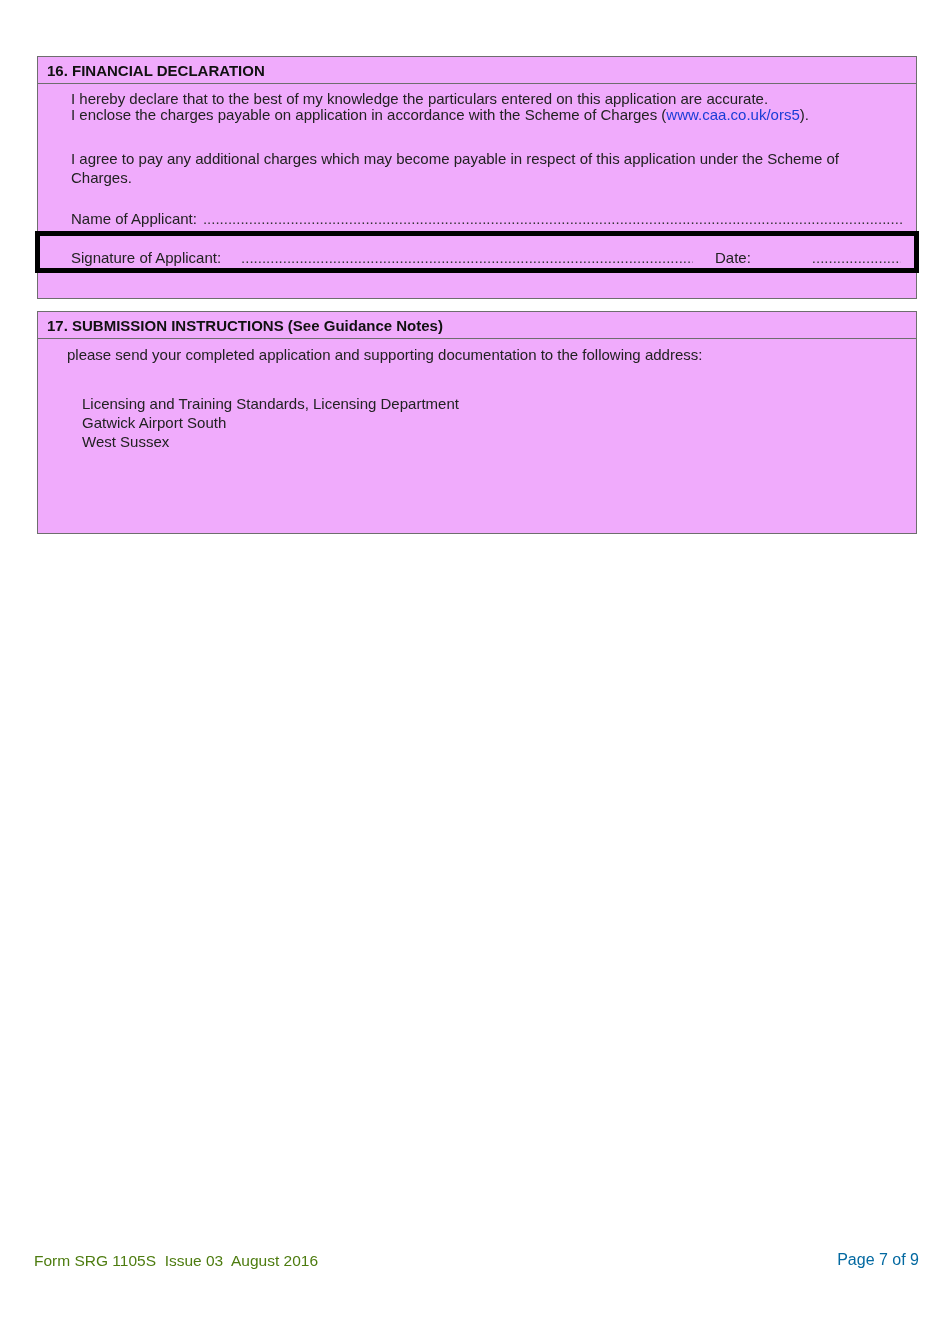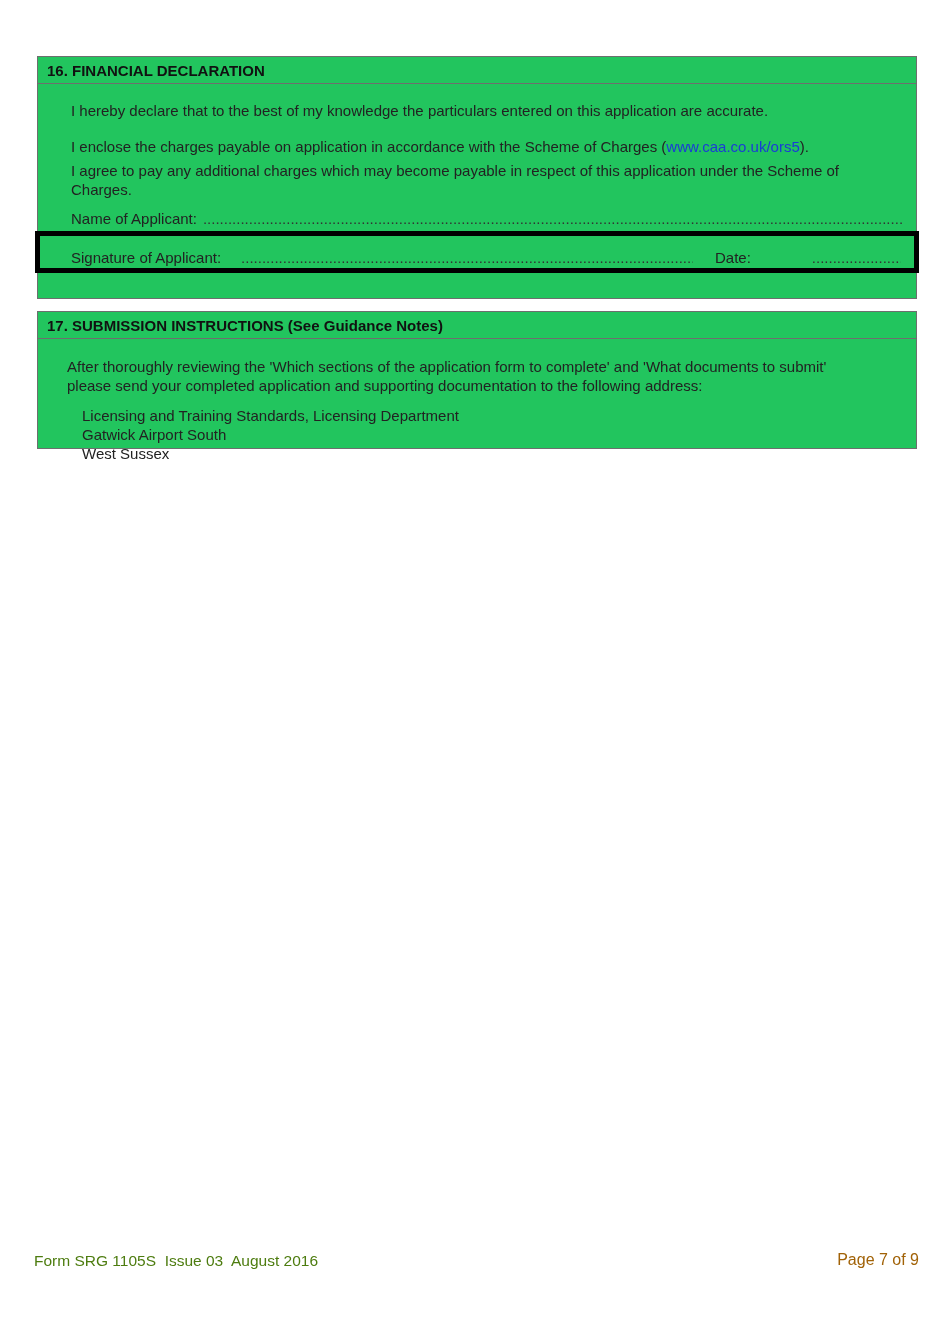--- a/index.html
+++ b/index.html
@@ -14,38 +14,37 @@
       font-family: "Liberation Sans", "DejaVu Sans", sans-serif;
       color: #1a1a1a;
       overflow: hidden;
     }
     .section {
       position: absolute;
       left: 37px;
       width: 880px;
       border: 1px solid #6e6e6e;
       box-sizing: border-box;
-      background: #22c55e;
+      background: #f0abfc;
     }
     .sec-header {
       height: 27px;
       border-bottom: 1px solid #6e6e6e;
       box-sizing: border-box;
       font-weight: bold;
       font-size: 15px;
       line-height: 27px;
       padding-left: 9px;
       color: #111;
     }
     .para {
       position: absolute;
       font-size: 15px;
       line-height: 19px;
       color: #222;
-      margin-top: 12px;
     }
     .link {
       color: #1a3cd6;
       text-decoration: none;
     }
     .sig-box {
       position: absolute;
       left: -3px;
       top: 174px;
       width: 884px;
@@ -66,21 +65,21 @@
       left: 34px;
       top: 1252px;
       font-size: 15.5px;
       color: #4d7c0f;
     }
     .footer-right {
       position: absolute;
       right: 31px;
       top: 1251px;
       font-size: 16px;
-      color: #a16207;
+      color: #0369a1;
     }
     .field-row {
       position: absolute;
       font-size: 15px;
       line-height: 19px;
       color: #222;
       display: flex;
       white-space: nowrap;
     }
     .fill-dots {
@@ -92,21 +91,21 @@
 </head>
 <body>
 
 <div class="section" style="top:56px; height:243px;">
   <div class="sec-header">16. FINANCIAL DECLARATION</div>
 
   <div class="para" style="left:33px; top:32px;">
     <span>I hereby declare that to the best of my knowledge the particulars entered on this application are accurate.</span>
   </div>
 
-  <div class="para" style="left:33px; top:68px;">
+  <div class="para" style="left:33px; top:48px;">
     <span>I enclose the charges payable on application in accordance with the Scheme of Charges (</span><a class="link">www.caa.co.uk/ors5</a><span>).</span>
   </div>
 
   <div class="para" style="left:33px; top:92px; width:830px;">
     <div>I agree to pay any additional charges which may become payable in respect of this application under the Scheme of</div>
     <div>Charges.</div>
   </div>
 
   <div class="field-row" style="left:33px; top:152px; width:833px;">
     <span>Name of Applicant:</span>
@@ -123,25 +122,24 @@
   </div>
 
   <div class="field-row" style="left:677px; top:191px; width:186px;gap:28px;">
     <span>Date:</span>
     <span style="width:5px"></span>
     <span class="fill-dots">................................................................................</span>
   </div>
 
 </div>
 
-<div class="section" style="top:311px; height:138px;">
+<div class="section" style="top:311px; height:223px;">
   <div class="sec-header">17. SUBMISSION INSTRUCTIONS (See Guidance Notes)</div>
 
   <div class="para" style="left:29px; top:33px; width:845px;">
-    <div>After thoroughly reviewing the 'Which sections of the application form to complete' and 'What documents to submit'</div>
     <div>please send your completed application and supporting documentation to the following address:</div>
   </div>
 
   <div class="para" style="left:44px; top:82px;">
     <div>Licensing and Training Standards, Licensing Department</div>
     <div>Gatwick Airport South</div>
     <div>West Sussex</div>
   </div>
 </div>
 

